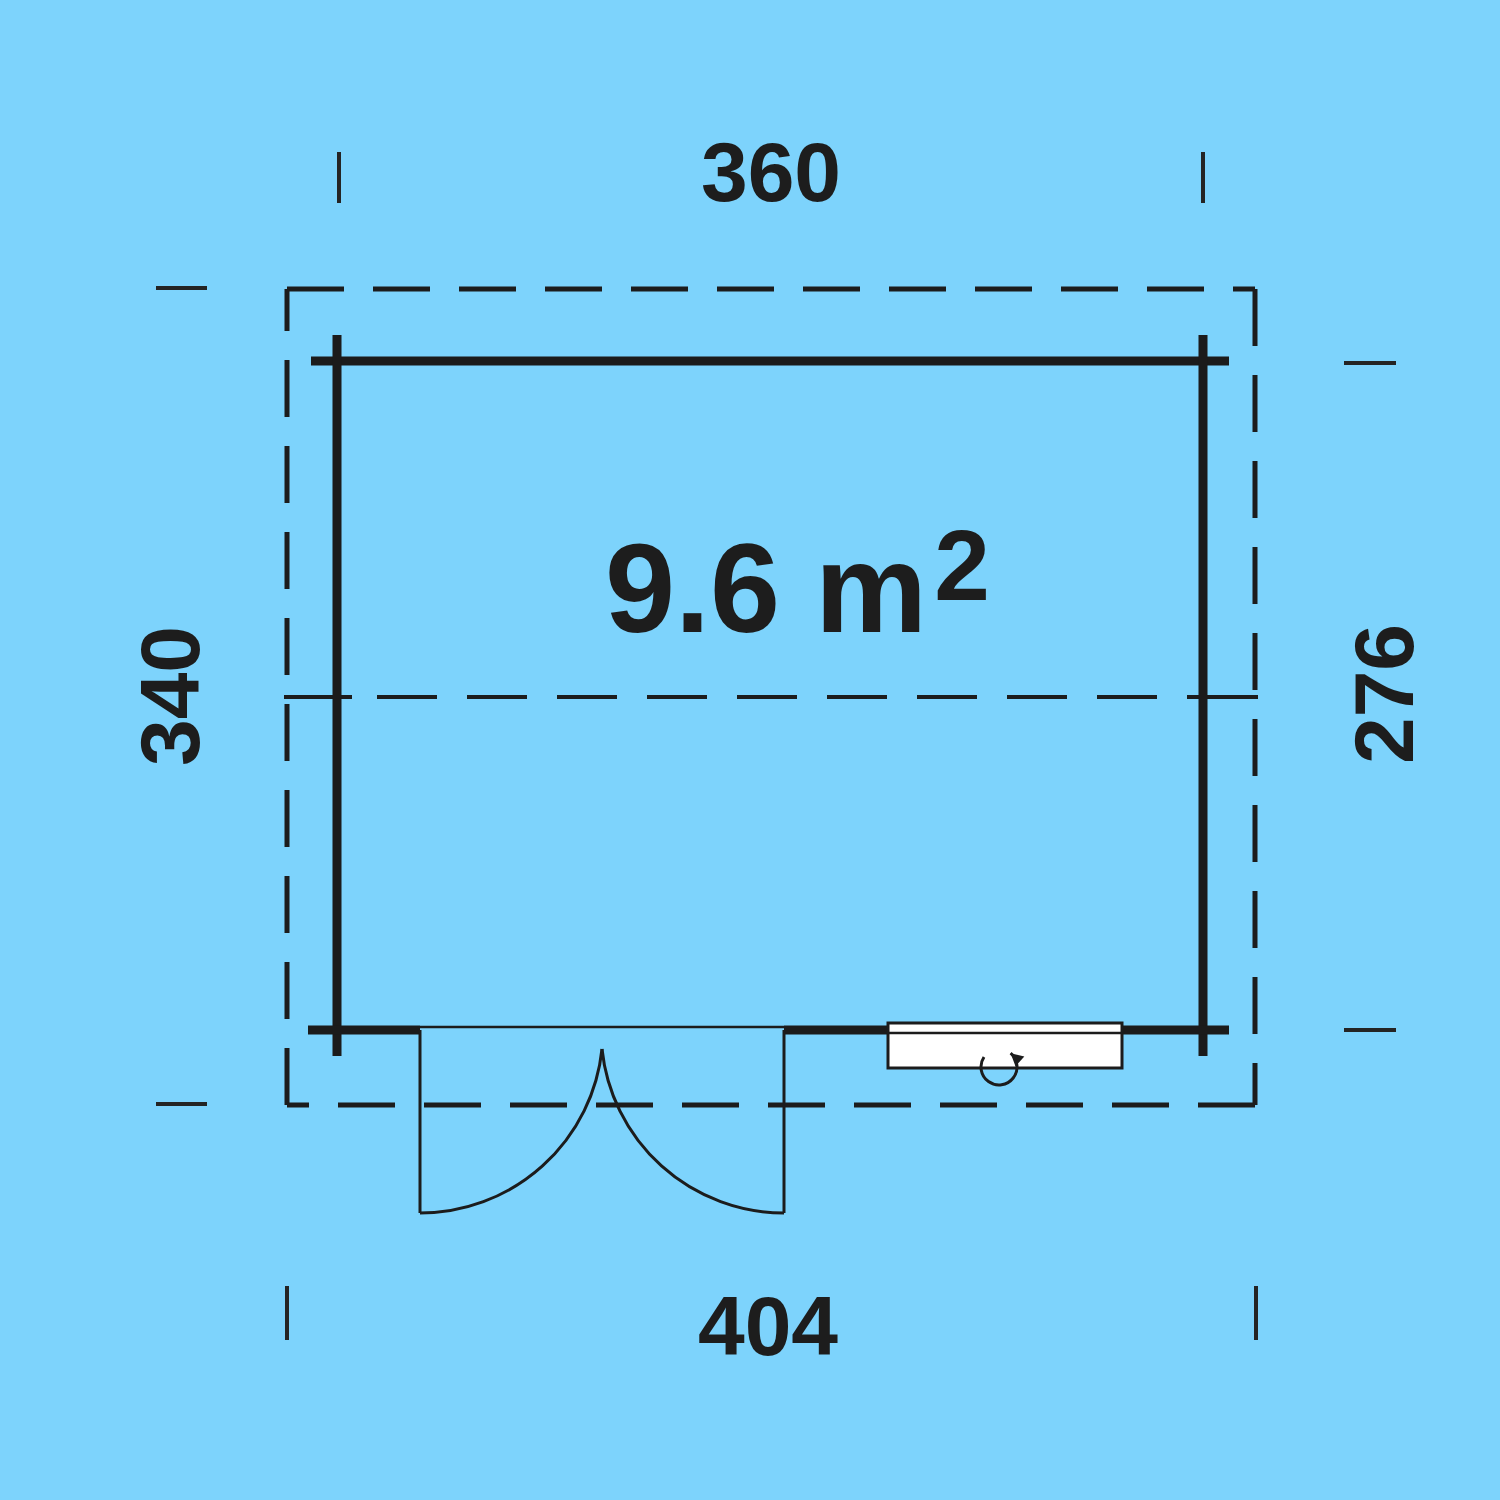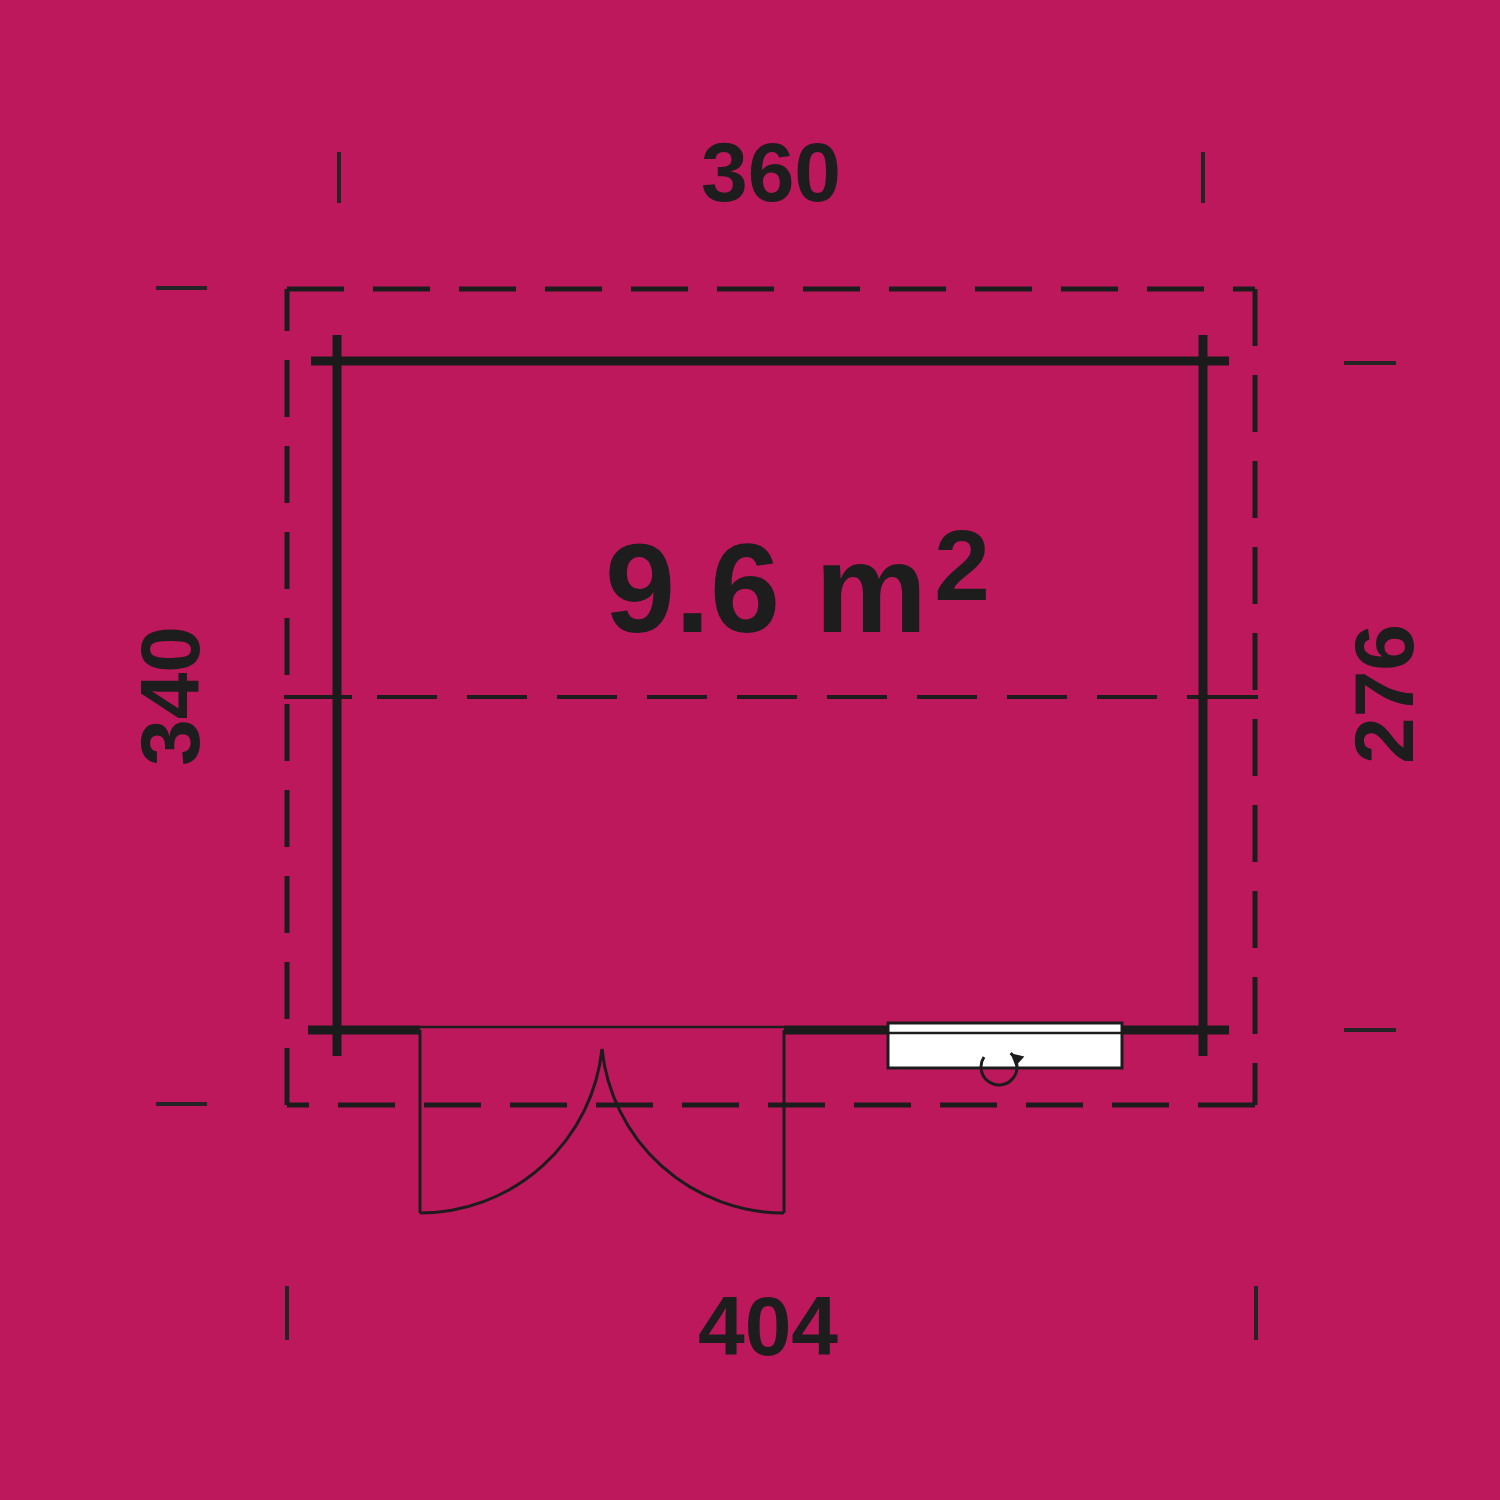--- a/index.html
+++ b/index.html
@@ -4,21 +4,21 @@
 <style>
   html, body {
     margin: 0;
     padding: 0;
     background: #ffffff;
   }
   .stage {
     position: relative;
     width: 1500px;
     height: 1500px;
-    background: #be185d;
+    background: #7dd3fc;
     font-family: "Liberation Sans", sans-serif;
   }
   svg { display: block; }
 
   .boundary {
     stroke: #1c1c1c;
     stroke-width: 5;
     stroke-dasharray: 57 29;
     fill: none;
   }

